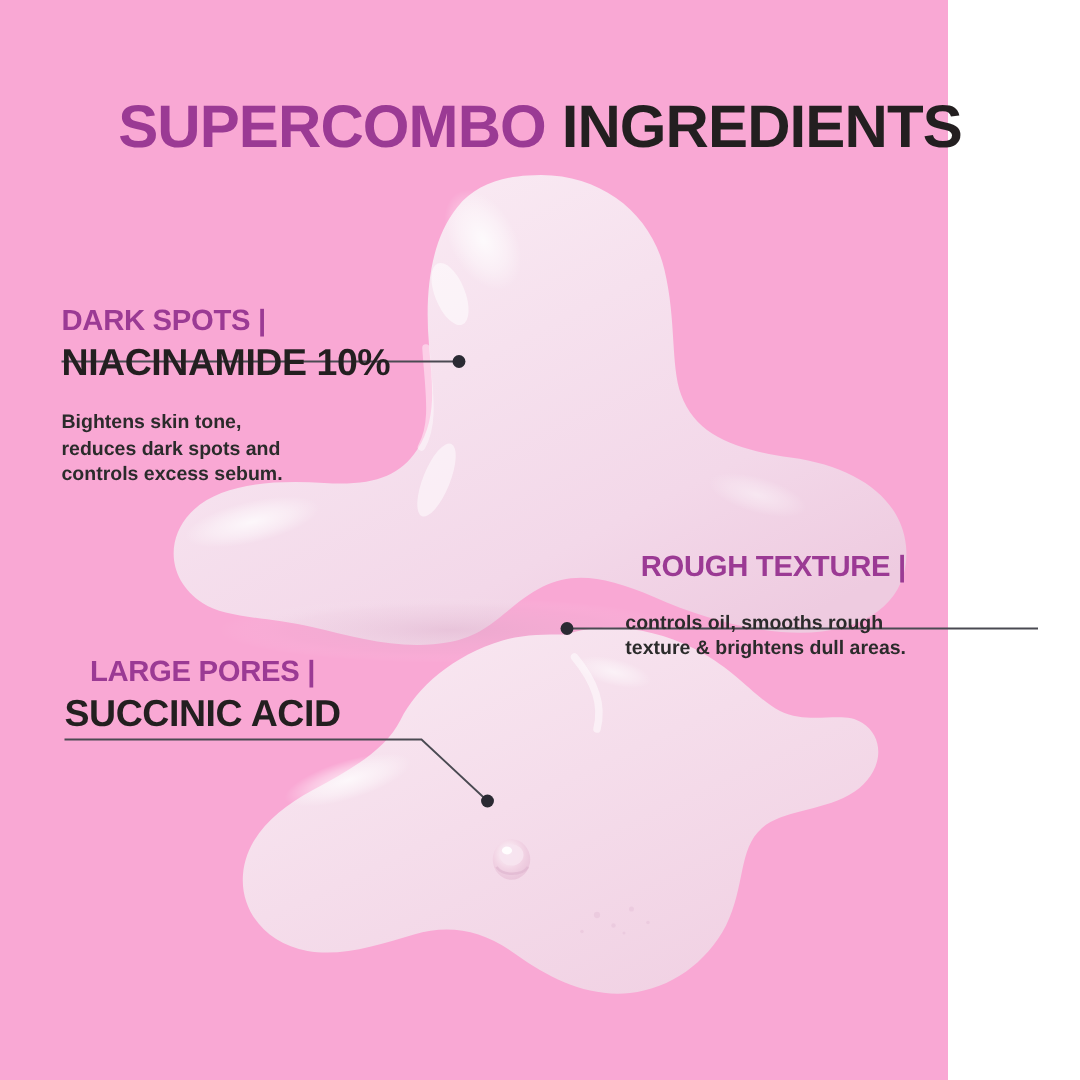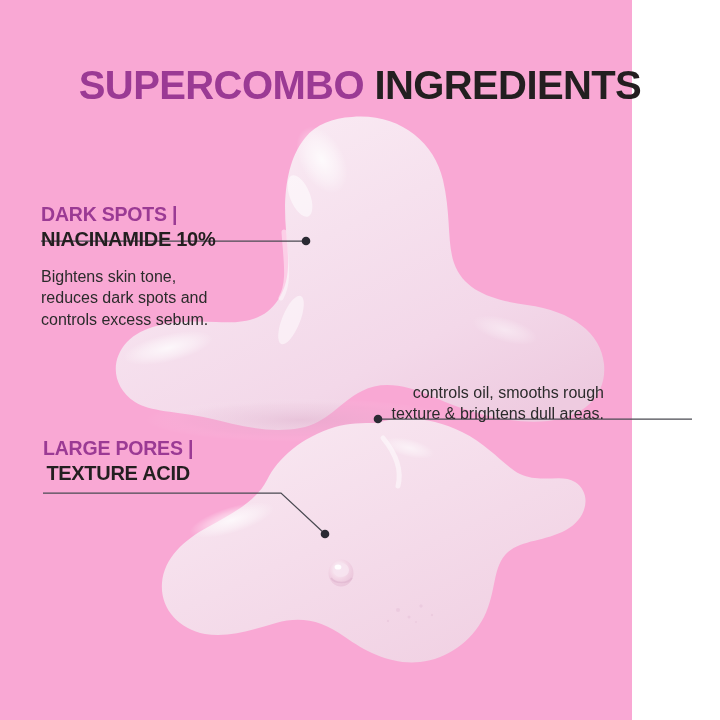--- a/index.html
+++ b/index.html
@@ -54,42 +54,42 @@
 
   .callout .eyebrow {
     font-size: 19.5px;
     font-weight: 800;
     color: #9b3a94;
     letter-spacing: -0.2px;
     line-height: 1.22;
     white-space: nowrap;
   }
   .callout .headline {
-    font-size: 20px;
+    font-size: 25px;
     font-weight: 800;
     color: #231f20;
     letter-spacing: -0.3px;
     line-height: 1.22;
     white-space: nowrap;
   }
   .callout .body {
-    font-size: 16px;
-    font-weight: 400;
+    font-size: 13px;
+    font-weight: 700;
     color: #2b2b2b;
     line-height: 1.33;
     white-space: pre-line;
   }
 
   
   #callout-1 { left: 41px; top: 181px; text-align: left; margin-top: 22px; }
   #callout-1 .body { margin-top: 15px; }
 
   
   #callout-2 { right: 28px; top: 367px; text-align: right; }
-  #callout-2 .body { margin-top: 15px; text-align: right; }
+  #callout-2 .body { margin-top: 15px; text-align: left; }
 
   
   #callout-3 { left: 43px; top: 437px; text-align: center; }
   #callout-3 .body { margin-top: 13px; }
 
   .leader-layer {
     position: absolute;
     left: 0; top: 0;
     width: 720px; height: 720px;
     pointer-events: none;
@@ -213,22 +213,23 @@
 
   <div class="callout" id="callout-1">
     <div class="eyebrow">DARK SPOTS |</div>
     <div class="headline">NIACINAMIDE 10%</div>
     <div class="body">Bightens skin tone,
 reduces dark spots and
 controls excess sebum.</div>
   </div>
 
   <div class="callout" id="callout-2">
+    <div class="eyebrow">ROUGH TEXTURE |</div>
     <div class="body">controls oil, smooths rough
 texture &amp; brightens dull areas.</div>
   </div>
 
   <div class="callout" id="callout-3">
     <div class="eyebrow">LARGE PORES |</div>
-    <div class="headline">TEXTURE ACID</div>
+    <div class="headline">SUCCINIC ACID</div>
   </div>
 
 </div>
 
 </body></html>

